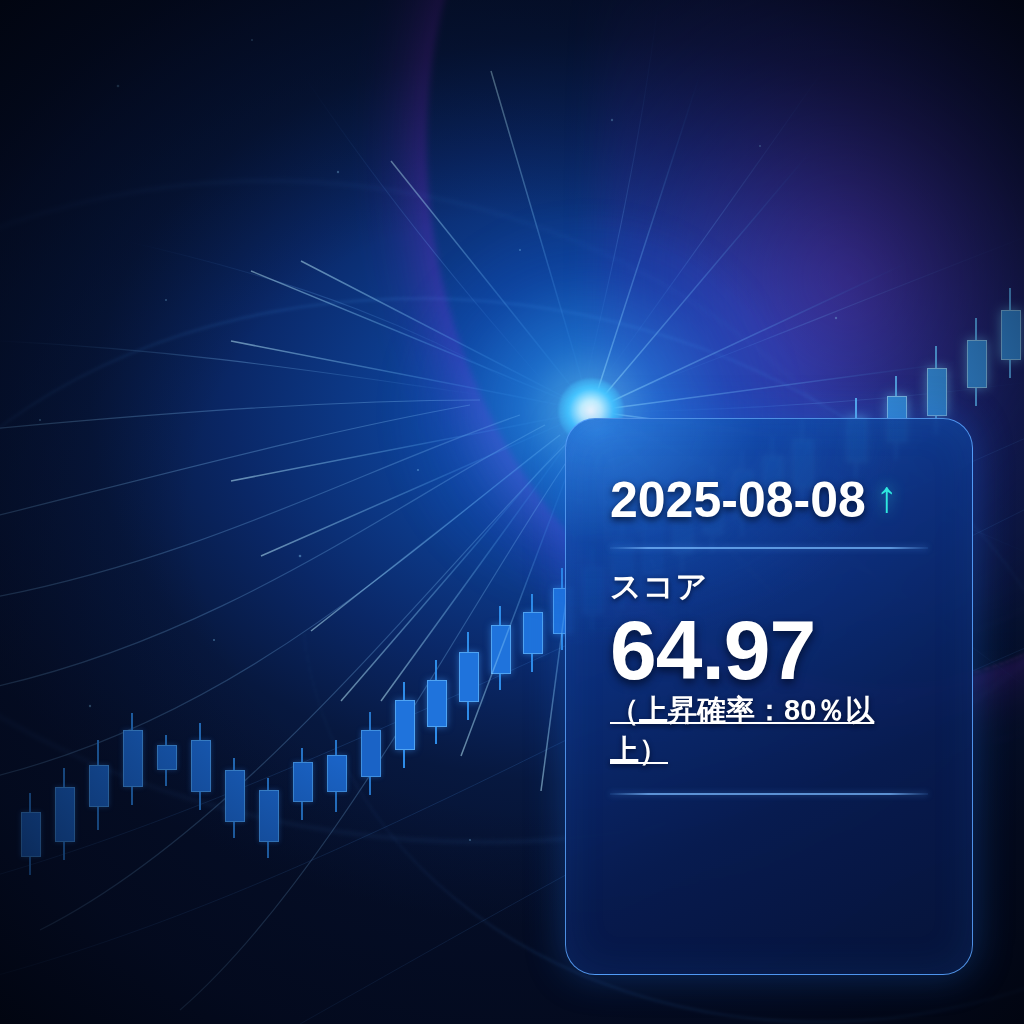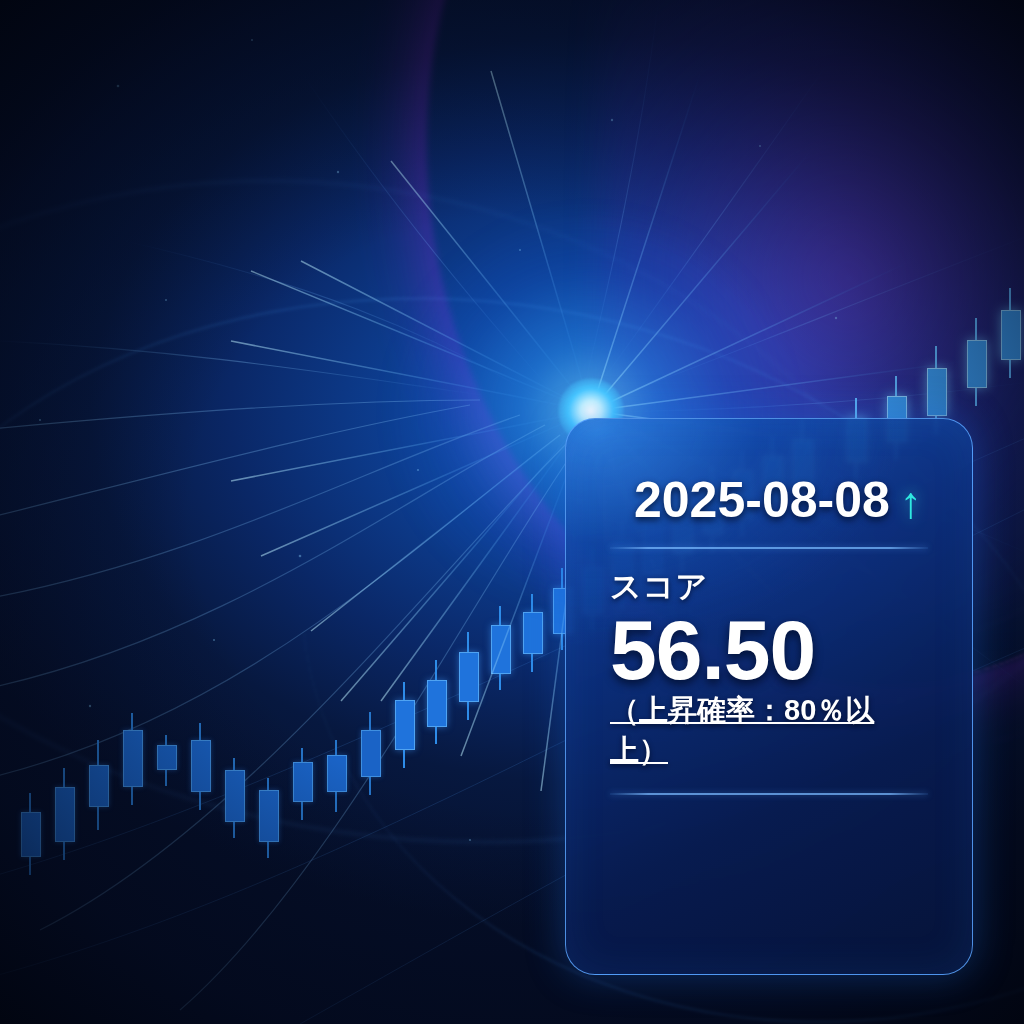--- a/index.html
+++ b/index.html
@@ -156,21 +156,21 @@
   .lbl{
     font-size:31px;font-weight:bold;color:#ffffff;letter-spacing:1px;
     text-shadow:0 2px 5px rgba(0,10,35,.8);
     line-height:1.05;
   }
   .val-date{
     margin-top:12px;
     font-size:50px;font-weight:bold;color:#ffffff;letter-spacing:0px;
     text-shadow:0 3px 7px rgba(0,10,35,.8);
     line-height:1;
-    display:flex;align-items:flex-end;gap:10px;margin-left:24px;
+    display:flex;align-items:flex-start;gap:10px;
   }
   .arrow-up{
     color:#2fe8e0;font-size:44px;font-weight:normal;line-height:1;
     text-shadow:0 0 14px rgba(50,230,225,.75);
   }
   .divider{
     height:2px;margin:22px 0 0 0;width:318px;
     background:linear-gradient(90deg, rgba(70,150,240,.15) 0%, rgba(120,185,255,.75) 12%, rgba(120,185,255,.75) 88%, rgba(70,150,240,.15) 100%);
     box-shadow:0 0 6px rgba(90,170,255,.4);
   }
@@ -436,21 +436,21 @@
     <div class="card-inner">
 
       <div class="val-date">
         <span>2025-08-08</span>
         <span class="arrow-up">↑</span>
       </div>
 
       <div class="divider"></div>
 
       <div class="lbl" style="margin-top:22px;">スコア</div>
-      <div class="val-score">56.50</div>
+      <div class="val-score">64.97</div>
       <div class="note">（上昇確率：80％以上）</div>
 
       <div class="divider"></div>
 
 
     </div>
   </div>
 
 </div>
 

